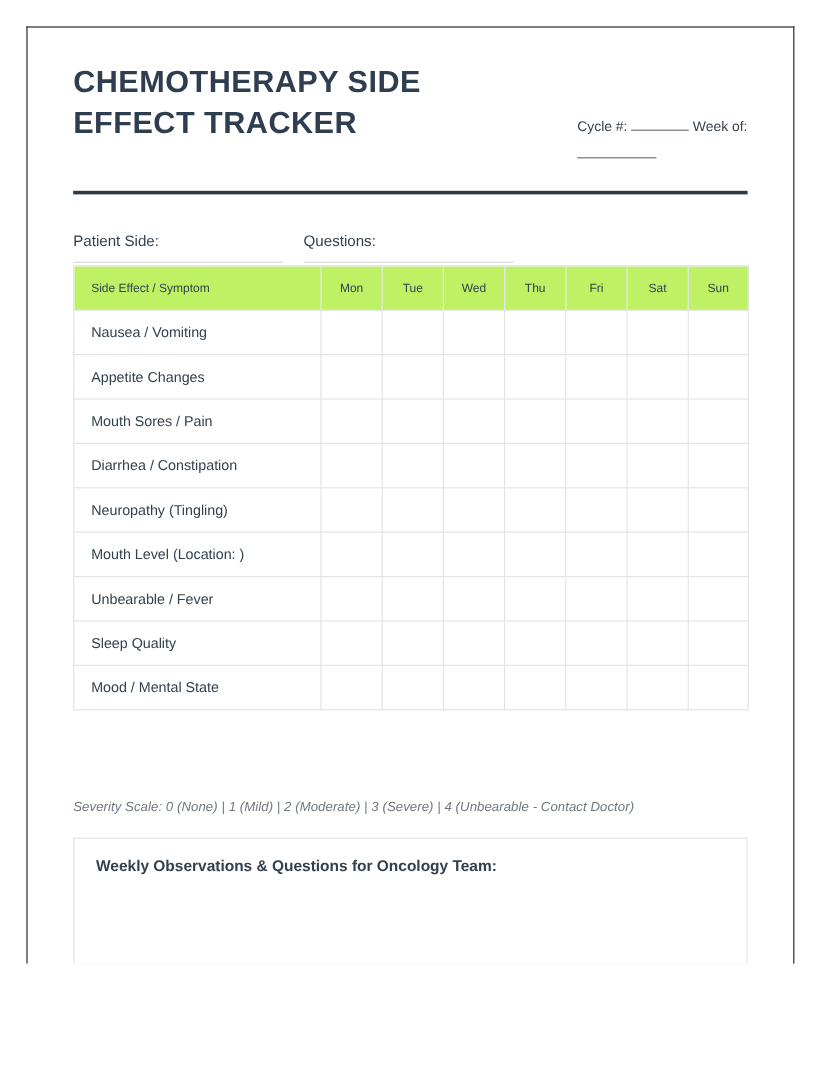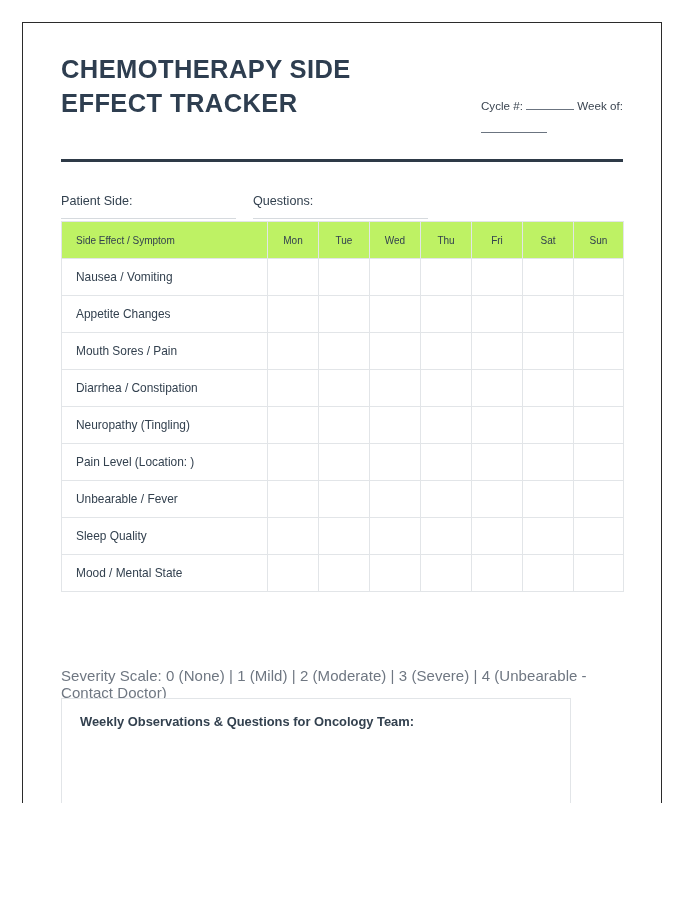--- a/index.html
+++ b/index.html
@@ -142,31 +142,32 @@
     font-size: 11.9px;
   }
   #tracker-table tbody td.cell-day { background: #ffffff; }
 
   
   #severity-note {
     position: absolute;
     left: 38px;
     top: 644px;
     width: 562px;
-    font-size: 15px;
+    font-size: 11px;
+    font-style: italic;
     color: #6f7782;
     letter-spacing: 0.05px;
   }
 
   
   #observations-box {
     position: absolute;
     left: 38px;
     top: 675px;
-    width: 510px;
+    width: 562px;
     height: 106px;
     border: 1px solid #e2e5e8;
     box-sizing: border-box;
     background: #ffffff;
   }
   #observations-title {
     position: absolute;
     left: 18px;
     top: 15px;
     font-size: 12.9px;
@@ -269,21 +270,21 @@
           <td class="cell-symptom">Neuropathy (Tingling)</td>
           <td class="cell-day"></td>
           <td class="cell-day"></td>
           <td class="cell-day"></td>
           <td class="cell-day"></td>
           <td class="cell-day"></td>
           <td class="cell-day"></td>
           <td class="cell-day"></td>
         </tr>
         <tr>
-          <td class="cell-symptom">Pain Level (Location: )</td>
+          <td class="cell-symptom">Mouth Level (Location: )</td>
           <td class="cell-day"></td>
           <td class="cell-day"></td>
           <td class="cell-day"></td>
           <td class="cell-day"></td>
           <td class="cell-day"></td>
           <td class="cell-day"></td>
           <td class="cell-day"></td>
         </tr>
         <tr>
           <td class="cell-symptom">Unbearable / Fever</td>

